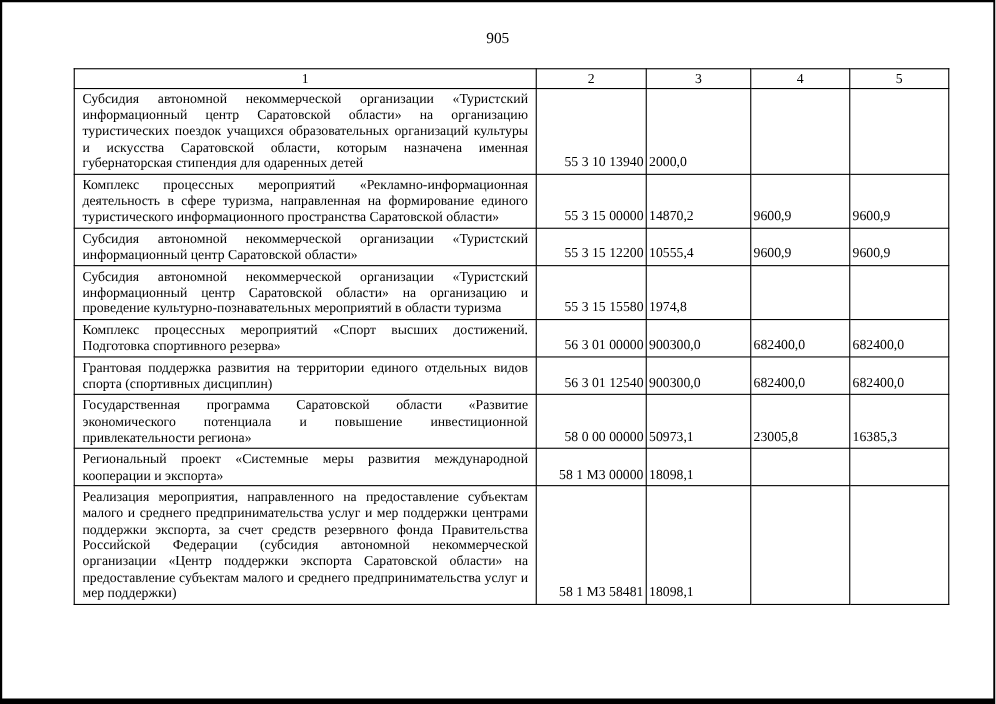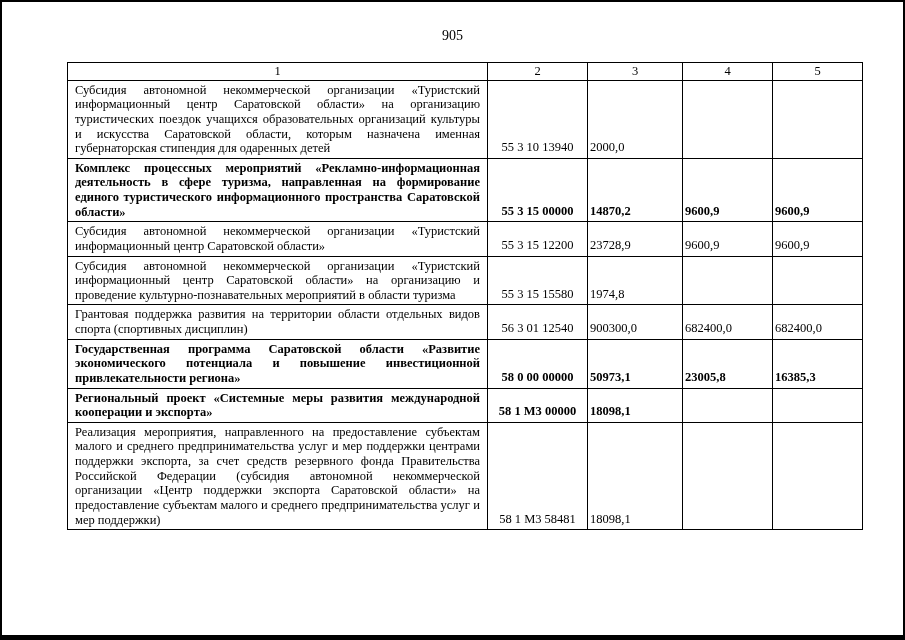--- a/index.html
+++ b/index.html
@@ -43,33 +43,33 @@
     text-align: center;
     padding: 1px 2px;
     height: 17px;
   }
   td.c-name {
     text-align: justify;
     vertical-align: top;
     padding: 2px 7px 2px 7px;
   }
   td.c-code {
-    text-align: center;
+    text-align: right;
     vertical-align: bottom;
     padding: 2px 2px 3px 2px;
     white-space: nowrap;
   }
   td.c-num {
     text-align: left;
     vertical-align: bottom;
     padding: 2px 9px 3px 2px;
     white-space: nowrap;
   }
   tr.bold td {
-    font-weight: bold;
+    font-weight: normal;
   }
   col.col1 { width: 420px; }
   col.col2 { width: 100px; }
   col.col3 { width: 95px; }
   col.col4 { width: 90px; }
   col.col5 { width: 90px; }
 </style>
 </head>
 <body>
 
@@ -103,33 +103,40 @@
         <tr class="bold">
           <td class="c-name">Комплекс процессных мероприятий «Рекламно-информационная деятельность в сфере туризма, направленная на формирование единого туристического информационного пространства Саратовской области»</td>
           <td class="c-code">55 3 15 00000</td>
           <td class="c-num">14870,2</td>
           <td class="c-num">9600,9</td>
           <td class="c-num">9600,9</td>
         </tr>
         <tr>
           <td class="c-name">Субсидия автономной некоммерческой организации «Туристский информационный центр Саратовской области»</td>
           <td class="c-code">55 3 15 12200</td>
-          <td class="c-num">23728,9</td>
+          <td class="c-num">10555,4</td>
           <td class="c-num">9600,9</td>
           <td class="c-num">9600,9</td>
         </tr>
         <tr>
           <td class="c-name">Субсидия автономной некоммерческой организации «Туристский информационный центр Саратовской области» на организацию и проведение культурно-познавательных мероприятий в области туризма</td>
           <td class="c-code">55 3 15 15580</td>
           <td class="c-num">1974,8</td>
           <td class="c-num"></td>
           <td class="c-num"></td>
         </tr>
+        <tr class="bold">
+          <td class="c-name">Комплекс процессных мероприятий «Спорт высших достижений. Подготовка спортивного резерва»</td>
+          <td class="c-code">56 3 01 00000</td>
+          <td class="c-num">900300,0</td>
+          <td class="c-num">682400,0</td>
+          <td class="c-num">682400,0</td>
+        </tr>
         <tr>
-          <td class="c-name">Грантовая поддержка развития на территории области отдельных видов спорта (спортивных дисциплин)</td>
+          <td class="c-name">Грантовая поддержка развития на территории единого отдельных видов спорта (спортивных дисциплин)</td>
           <td class="c-code">56 3 01 12540</td>
           <td class="c-num">900300,0</td>
           <td class="c-num">682400,0</td>
           <td class="c-num">682400,0</td>
         </tr>
         <tr class="bold">
           <td class="c-name">Государственная программа Саратовской области «Развитие экономического потенциала и повышение инвестиционной привлекательности региона»</td>
           <td class="c-code">58 0 00 00000</td>
           <td class="c-num">50973,1</td>
           <td class="c-num">23005,8</td>

